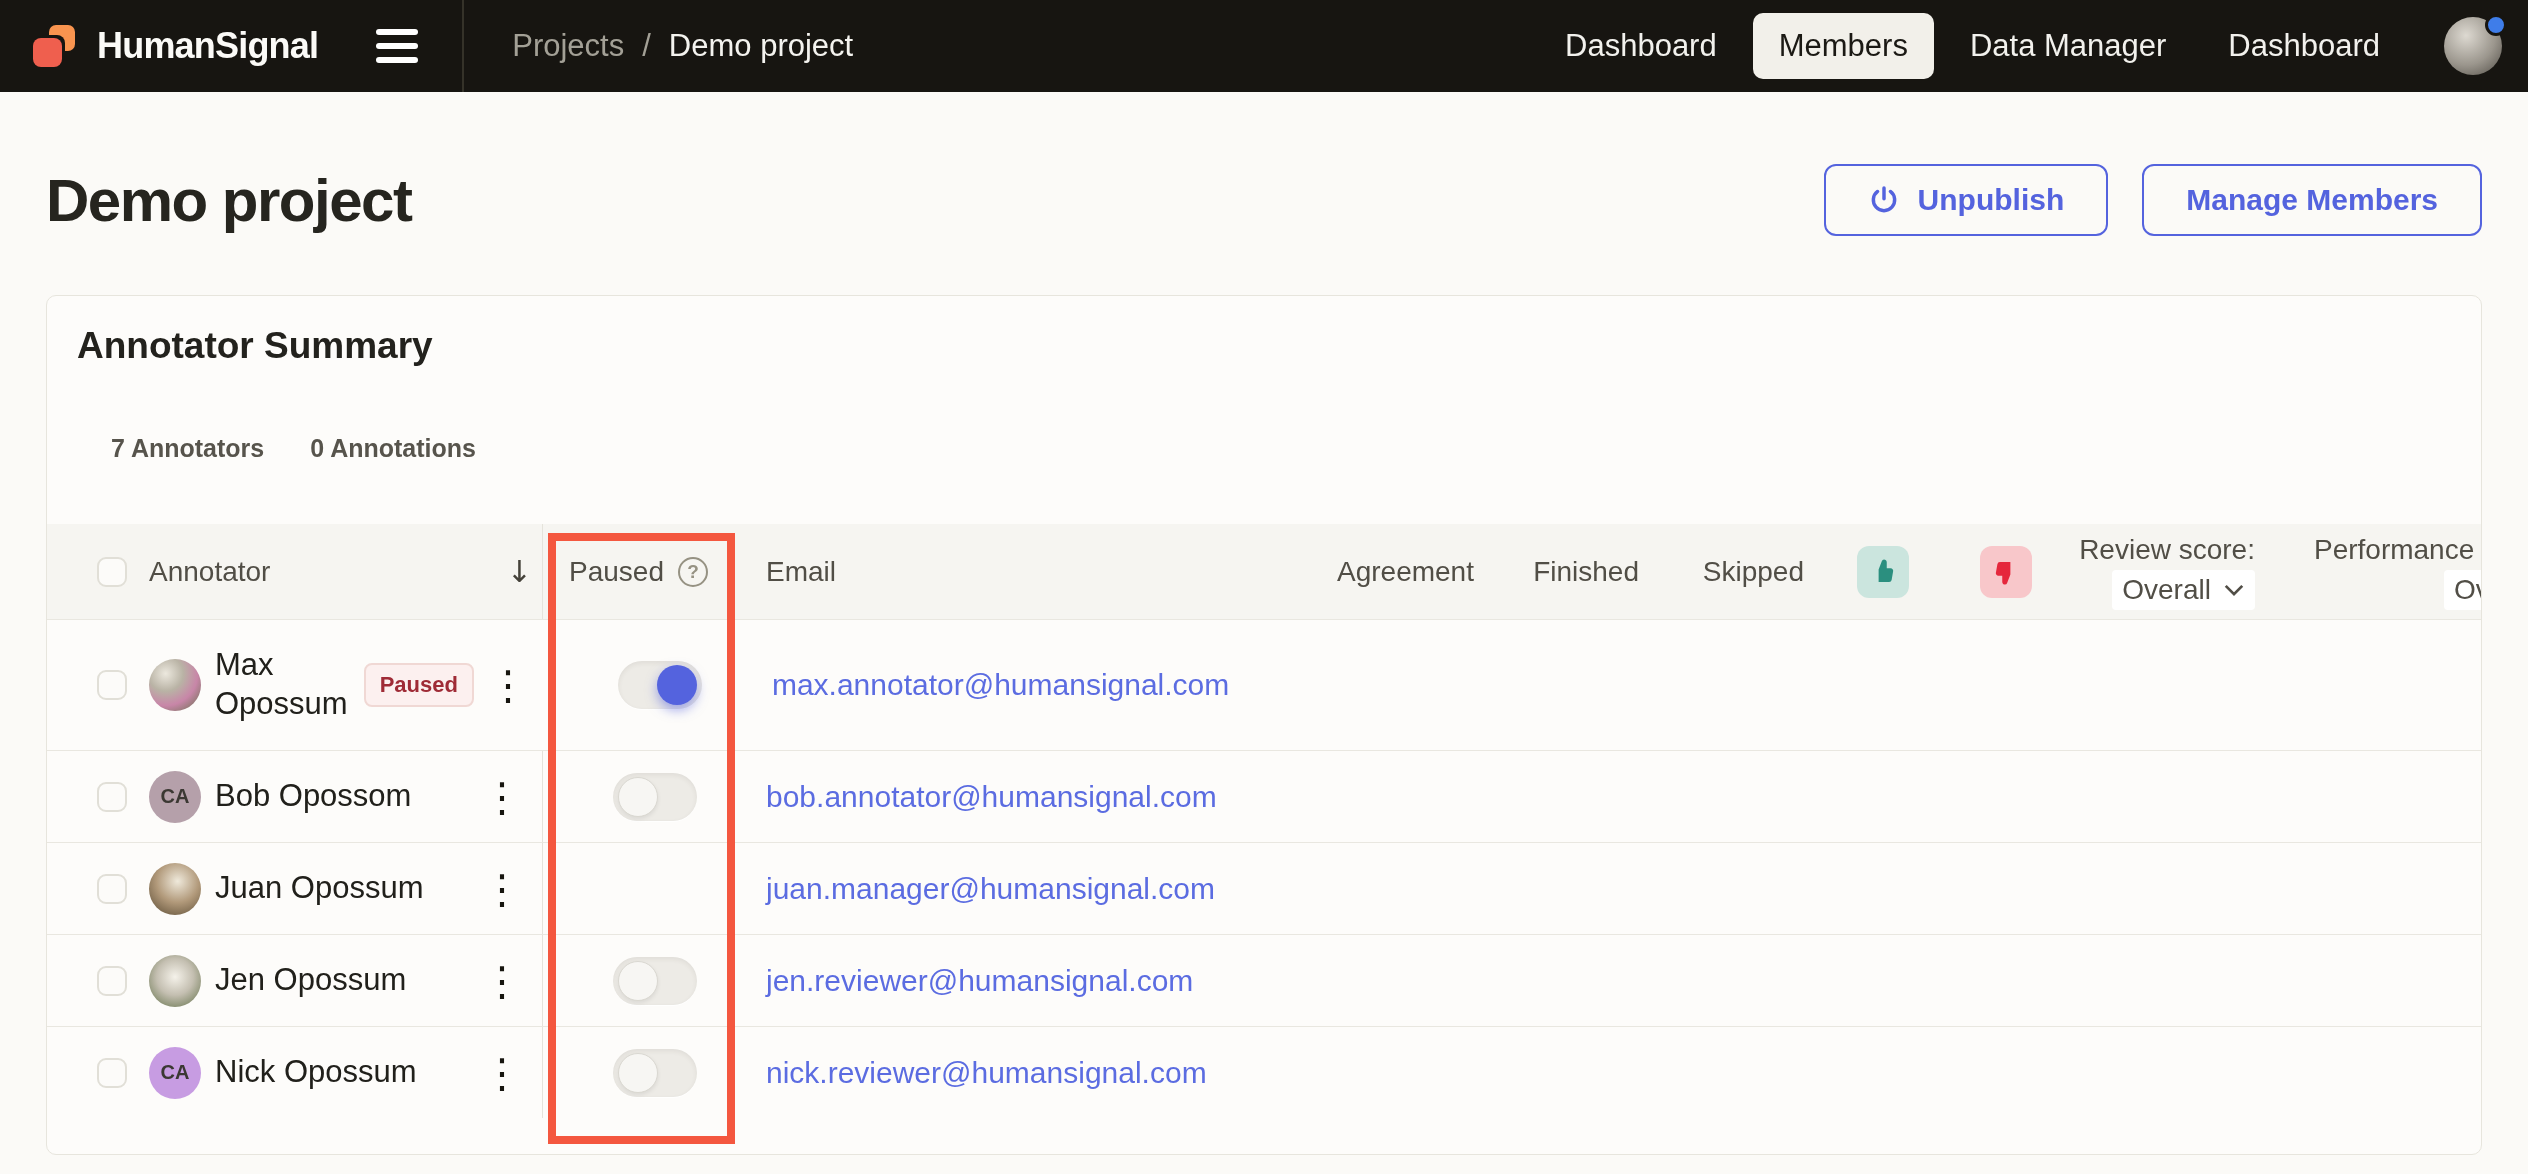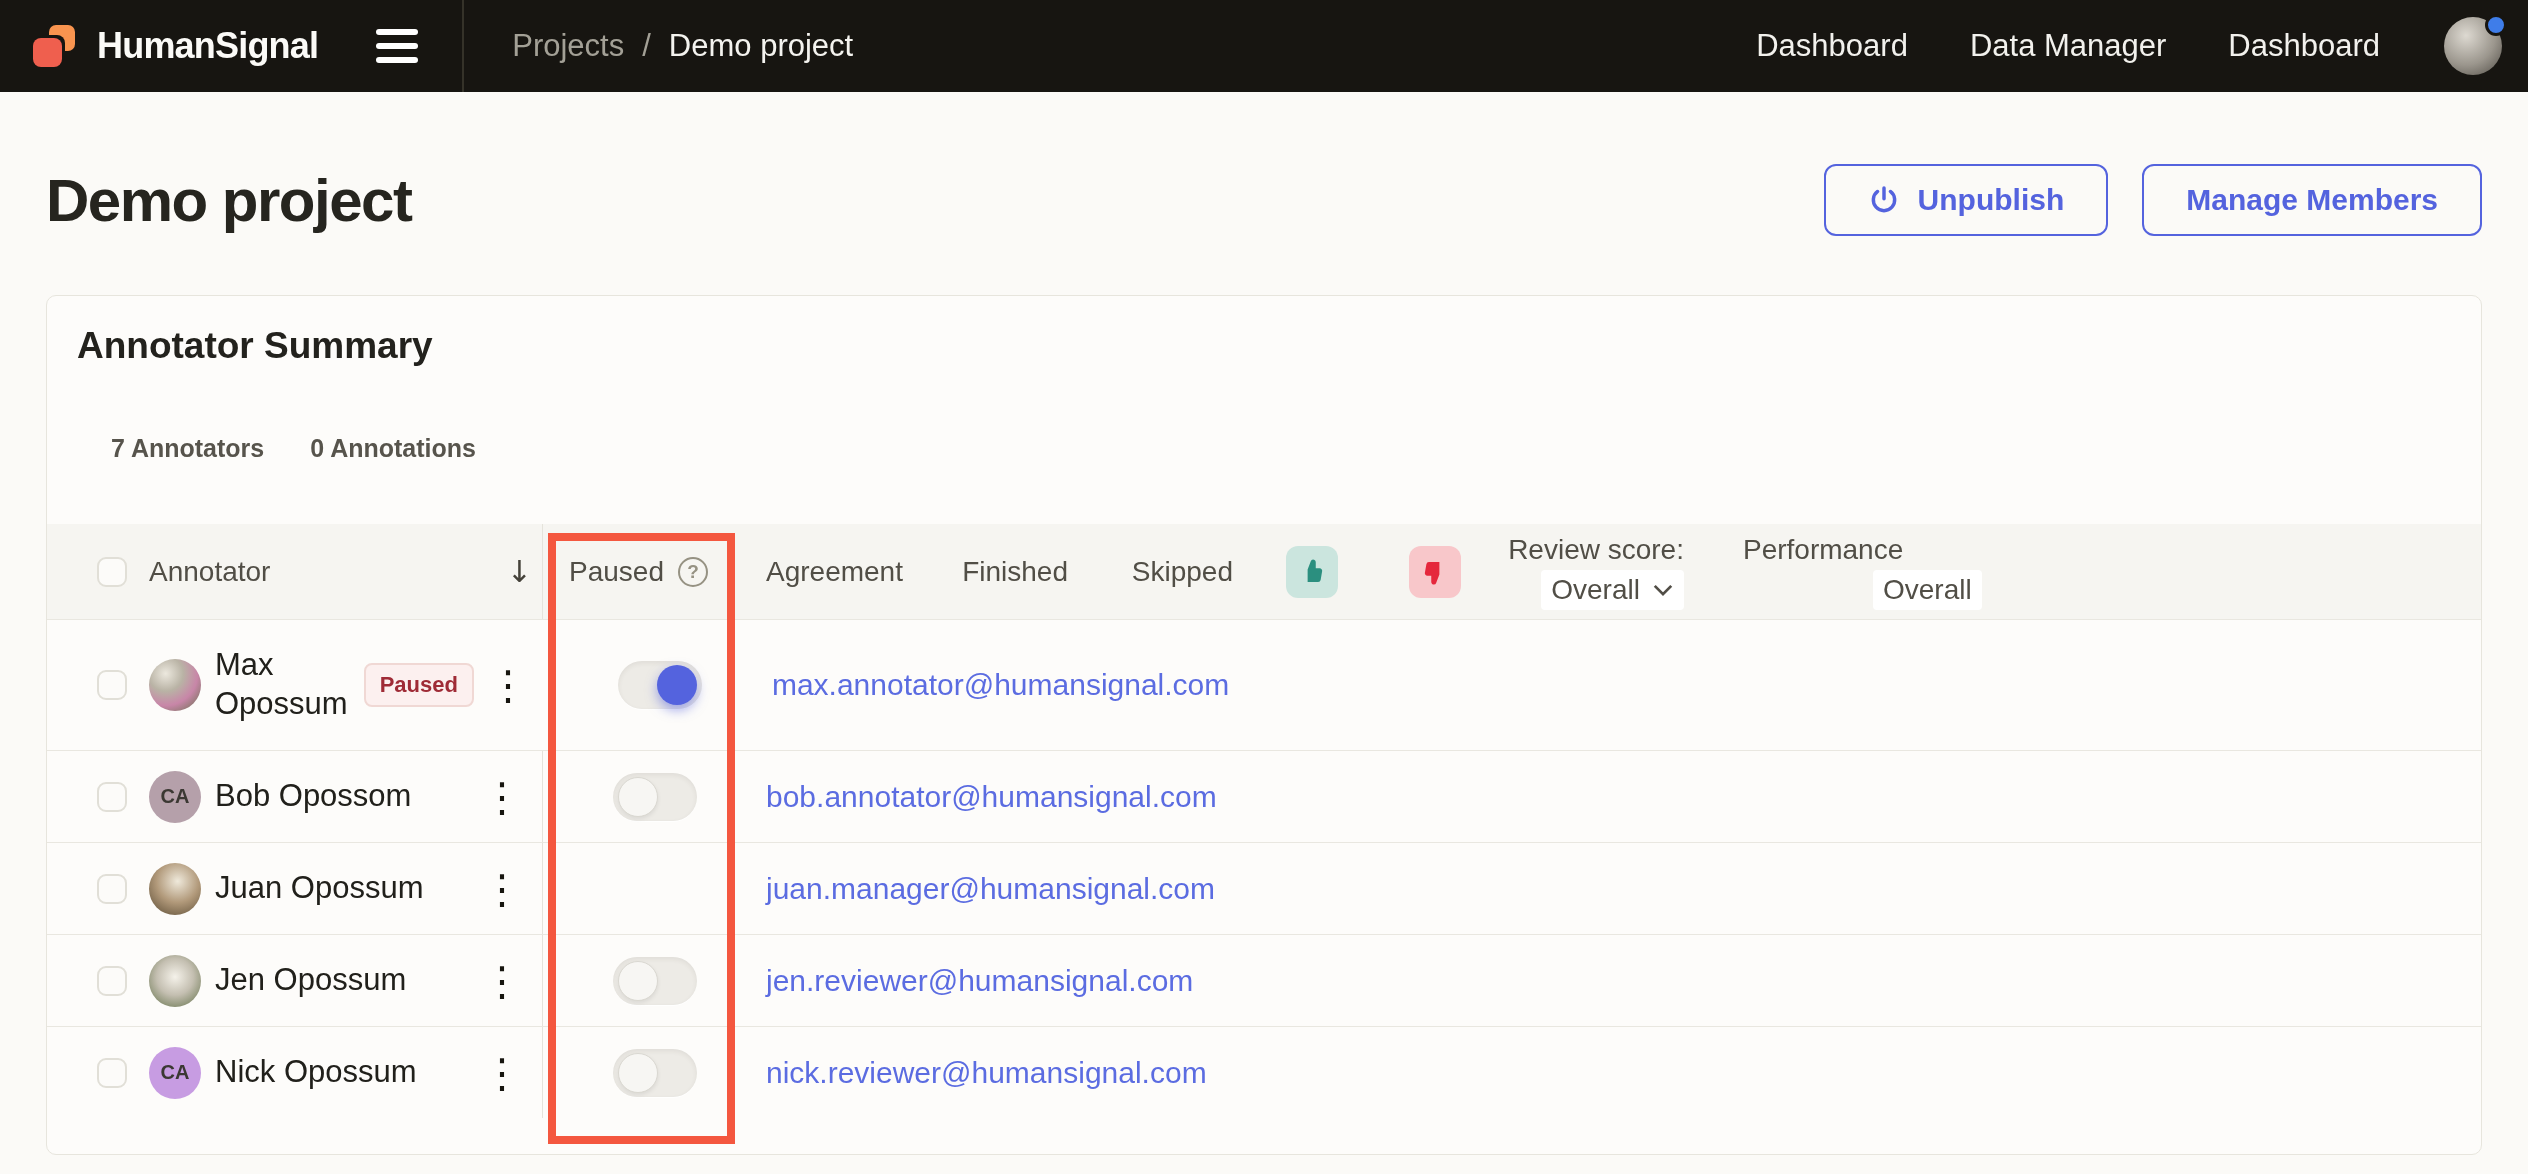--- a/index.html
+++ b/index.html
@@ -201,20 +201,21 @@
       <i></i>
     </button>
   <span class="topbar-divider"></span>
   <nav class="breadcrumb">
     <a class="crumb-parent">Projects</a>
     <span class="crumb-sep">/</span>
     <span class="crumb-current">Demo project</span>
   </nav>
   <nav class="topnav" id="topnav">
       <span class="nav-item">Dashboard</span>
+      <span class="nav-item active">Members</span>
       <span class="nav-item">Data Manager</span>
       <span class="nav-item">Dashboard</span>
     </nav>
   <div class="topbar-avatar">
     <span class="status-dot"></span>
   </div>
 </header>
 
 <div class="page-head">
   <h1 class="page-title">Demo project</h1>
@@ -246,20 +247,23 @@
           <span class="checkbox"></span>
         </div>
       <div class="cell c-annot">
         <span>Annotator</span>
         <span class="sort-icon">↓</span>
       </div>
       <div class="cell c-paused">
         <span>Paused</span>
         <span class="help-icon">?</span>
       </div>
+      <div class="cell c-email">
+          <span>Email</span>
+        </div>
       <div class="cell c-agree">
           <span>Agreement</span>
         </div>
       <div class="cell c-fin">
           <span>Finished</span>
         </div>
       <div class="cell c-skip">
           <span>Skipped</span>
         </div>
       <div class="cell c-up">

